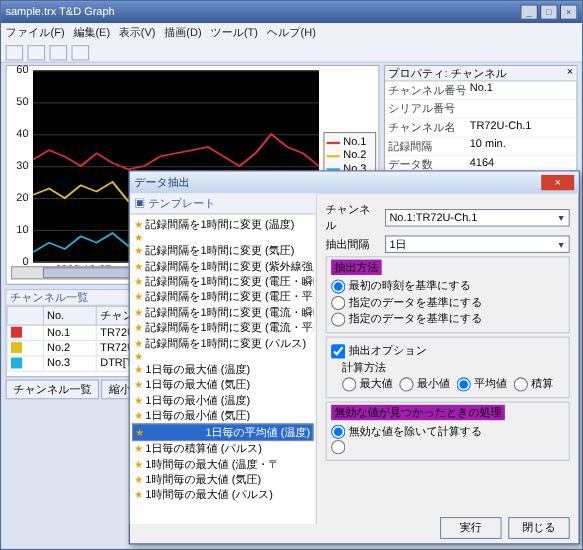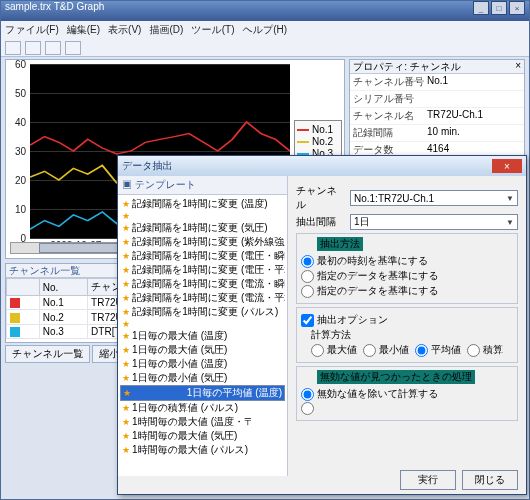--- a/index.html
+++ b/index.html
@@ -1,19 +1,19 @@
 <!DOCTYPE html>
 <html><head>
 <meta charset="utf-8">
 <style>
 *{box-sizing:border-box;margin:0;padding:0;font-family:"MS PGothic","Meiryo",sans-serif;font-size:10px}
 body{background:#fff;width:530px;height:500px;overflow:hidden;position:relative}
 
 .main-win{position:absolute;left:0;top:0;width:530px;height:500px;background:#dde4ef;border:1px solid #4a6b9c}
-.titlebar{height:20px;background:linear-gradient(#6a8fc9,#3a5a94);color:#fff;display:flex;padding:0 4px}
+.titlebar{height:20px;background:linear-gradient(#6a8fc9,#3a5a94);color:#fff;display:flex;align-items:center;padding:0 4px}
 .titlebar .sp{flex:1}
 .titlebar .btn{width:16px;height:14px;background:#d0d8e8;margin-left:2px;border:1px solid #2a4a7e;display:flex;align-items:center;justify-content:center;color:#2a4a7e;font-size:8px}
 .menubar{height:18px;background:#eef2f8;display:flex;align-items:center;padding:0 4px;gap:8px;color:#222}
 .toolbar{height:18px;background:#eef2f8;border-bottom:1px solid #b0c0d8;display:flex;align-items:center;padding:0 4px;gap:4px}
 .toolbar .tbtn{width:16px;height:14px;border:1px solid #a0b0c8;background:#f0f4fa}
 
 .chart-pane{position:absolute;left:4px;top:58px;width:340px;height:200px;background:#fff;border:1px solid #9cb0d0}
 .chart-inner{position:absolute;left:24px;top:4px;right:54px;bottom:20px;background:#000}
 .chart-inner .grid{position:absolute;left:0;top:0;right:0;bottom:0}
 .chart-inner .gl{position:absolute;left:0;right:0;border-top:1px solid #333}
@@ -53,21 +53,21 @@
 .tmpl-list{padding:2px}
 .tmpl-list .item{display:flex;align-items:center;gap:2px;padding:0 2px;white-space:nowrap;overflow:hidden}
 .tmpl-list .item.sel{background:#2a6ad0;color:#fff}
 .star{color:#f0a000;font-size:9px}
 .dlg-right{flex:1;padding:6px 8px;overflow:auto}
 .frow{display:flex;align-items:center;margin:2px 0;gap:4px}
 .frow .lab{width:50px}
 .sel{flex:1;height:16px;border:1px solid #7a8aa4;background:#fff;padding:0 3px;display:flex;align-items:center;justify-content:space-between}
 .sel .arr{font-size:8px;color:#444}
 .grp{border:1px solid #c0c8d8;padding:4px;margin:3px 0}
-.grp .gt{margin:-10px 0 2px 16px;background:#0f766e;display:inline-block;padding:0 3px}
+.grp .gt{margin:-10px 0 2px 0;background:#a21caf;display:inline-block;padding:0 3px}
 .rrow{display:flex;align-items:center;gap:3px;margin:1px 0}
 .rrow input{margin:0}
 .dlg-btns{position:absolute;bottom:4px;right:8px;display:flex;gap:6px}
 .dlg-btns .b{width:56px;height:20px;border:1px solid #7a8aa4;background:#f0f0f0;display:flex;align-items:center;justify-content:center}
 </style>
 </head>
 <body>
 
 <div class="main-win">
   <div class="titlebar">

